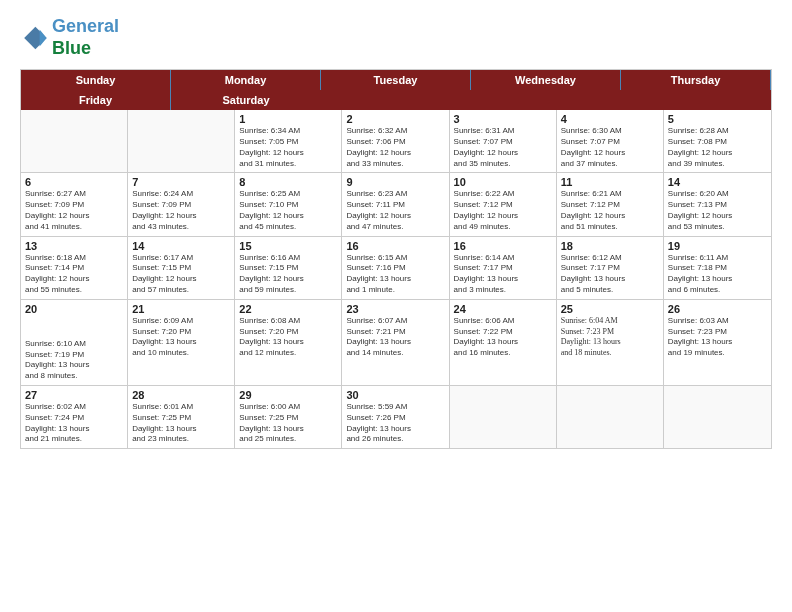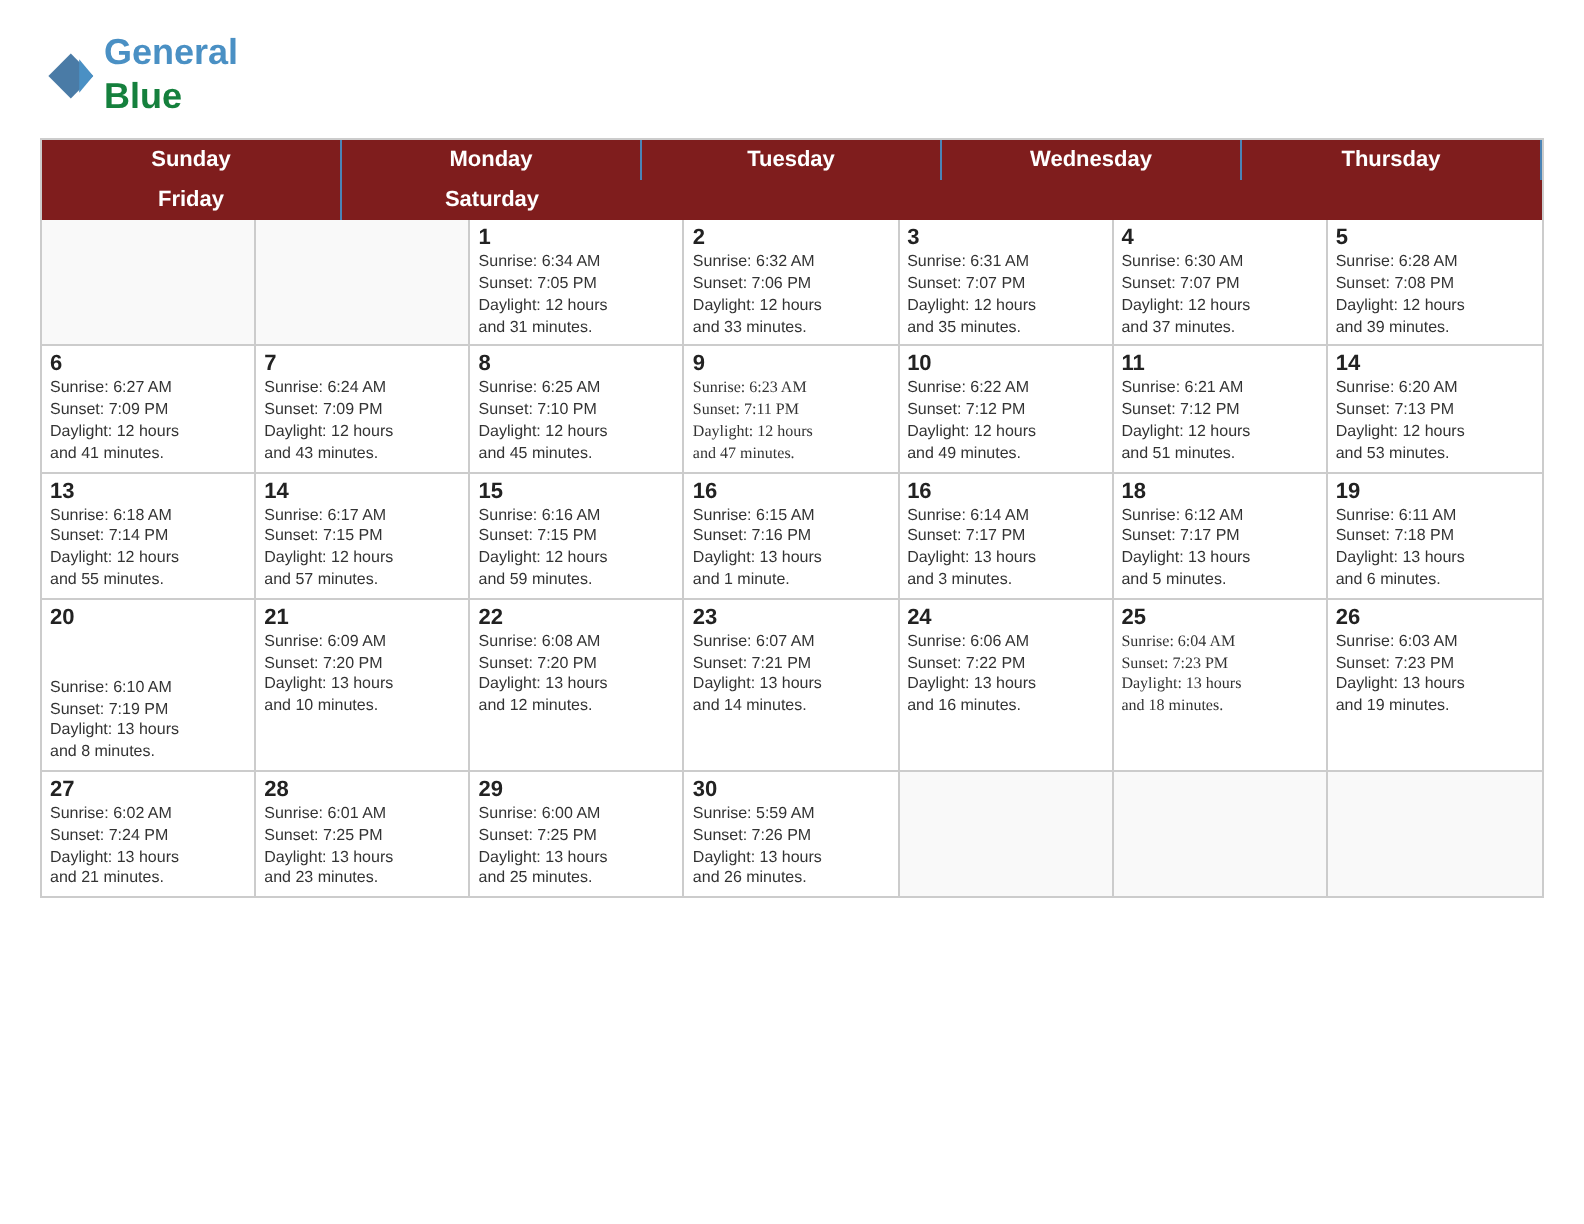--- a/index.html
+++ b/index.html
@@ -197,21 +197,21 @@
           </div>
           <div class="cal-cell">
             <span class="day-num">8</span>
             <div class="cell-text" style="white-space: pre-line;">Sunrise: 6:25 AM
 Sunset: 7:10 PM
 Daylight: 12 hours
 and 45 minutes.</div>
           </div>
           <div class="cal-cell">
             <span class="day-num">9</span>
-            <div class="cell-text" style="white-space: pre-line; font-family: Liberation Serif, serif;">Sunrise: 6:23 AM
+            <div class="cell-text" style="white-space: pre-line;">Sunrise: 6:23 AM
 Sunset: 7:11 PM
 Daylight: 12 hours
 and 47 minutes.</div>
           </div>
           <div class="cal-cell">
             <span class="day-num">10</span>
             <div class="cell-text" style="white-space: pre-line;">Sunrise: 6:22 AM
 Sunset: 7:12 PM
 Daylight: 12 hours
 and 49 minutes.</div>

